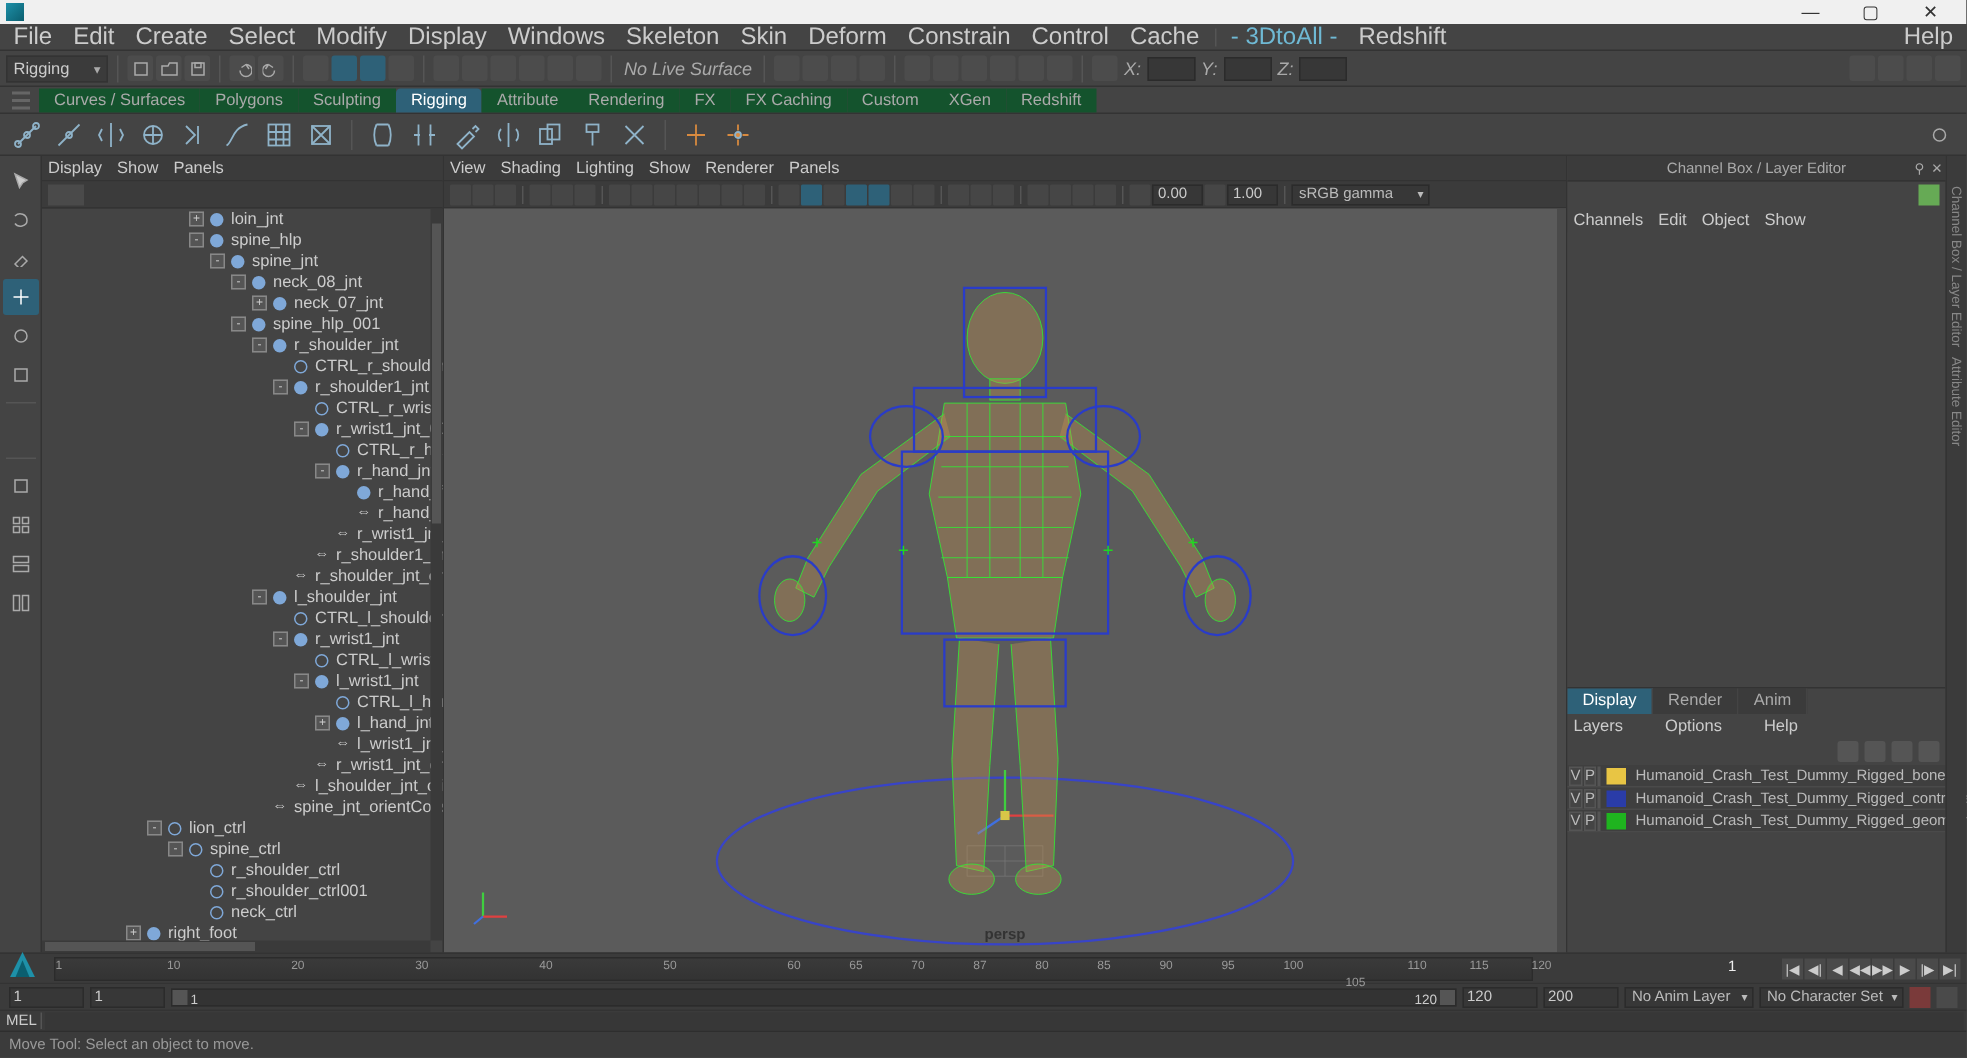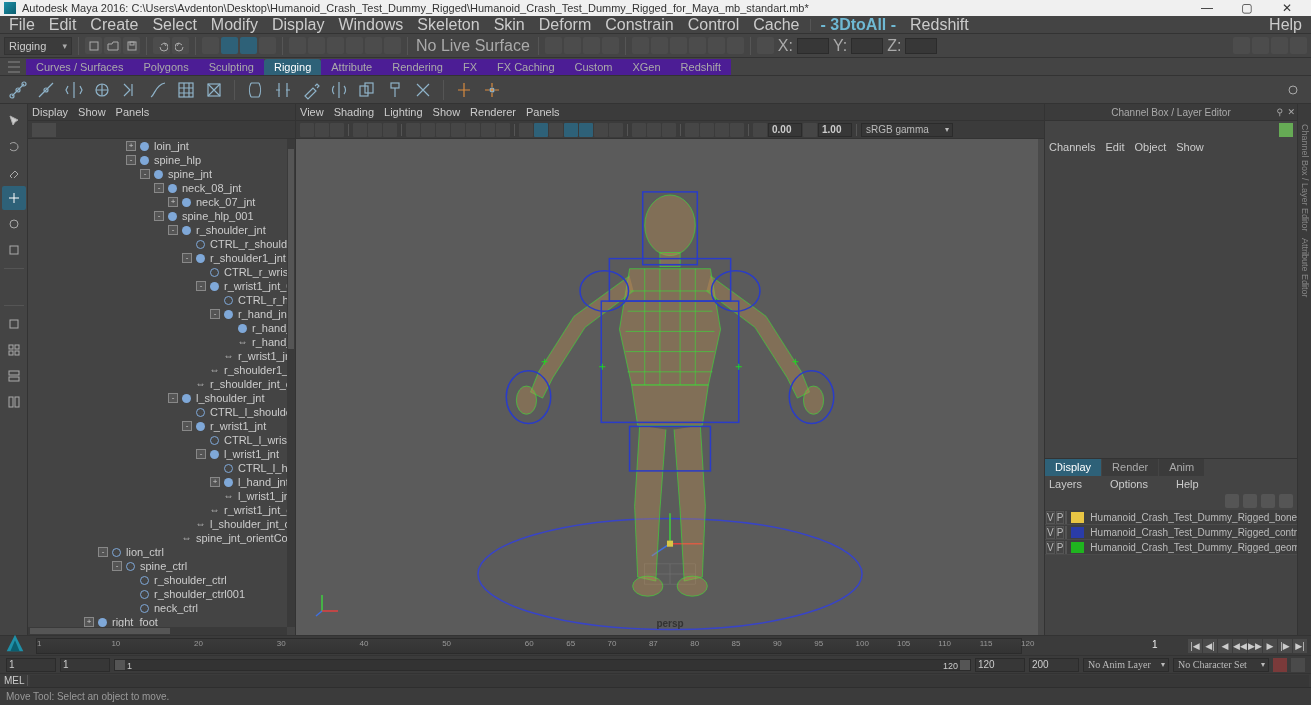--- a/index.html
+++ b/index.html
@@ -8,40 +8,40 @@
 
 .titlebar { height: 16px; background: #f0f0f0; color: #333; display: flex; align-items: center; padding: 0 4px; font-size: 11px; }
 .titlebar .logo { width: 12px; height: 12px; background: linear-gradient(135deg,#1e90a8,#0b5e6f); margin-right: 6px; }
 .titlebar .spacer { flex: 1; }
 .titlebar .winbtn { width: 40px; text-align: center; color: #333; font-size: 12px; line-height:14px; }
 .titlebar .winbtn.close { color:#333; }
 
 
 .menubar { height: 18px; background: #444; display: flex; align-items: center; padding: 0 2px; border-bottom:1px solid #333; }
 .menubar .item { padding: 0 7px; font-size: 16px; color: #ccc; }
-.menubar .item.highlight { color: #6fb9d4; font-weight: bold; }
+.menubar .item.highlight { color: #6fb9d4; }
 .menubar .sep { width:1px; height:12px; background:#555; margin:0 3px; }
 .menubar .spacer{flex:1;}
 
 
 .status-row { height: 24px; background:#444; border-bottom:1px solid #333; display:flex; align-items:center; padding:0 4px; gap:2px; }
 .status-row .dd { width: 68px; height:18px; background:#3b3b3b; border:1px solid #333; display:flex; align-items:center; padding:0 4px; font-size:11px; color:#ccc; position:relative;}
 .status-row .dd::after{content:"▾"; position:absolute; right:4px; font-size:9px; color:#aaa;}
 .status-row .sicn { width:17px; height:17px; background:#4c4c4c; border-radius:2px; display:flex;align-items:center;justify-content:center; }
 .status-row .sicn.on { background:#2e6178; }
 .status-row .divv{width:1px;height:18px;background:#555;margin:0 4px;}
-.status-row .lbl{font-size:16px;color:#aaa;margin:0 2px;}
+.status-row .lbl{font-size:12px;color:#aaa;margin:0 2px;font-style:italic;}
 .status-row .coord-in{width:32px;height:16px;background:#373737;border:1px solid #2b2b2b;}
 .status-row .spacer{flex:1;}
 
 
 .modtabs { height:18px; background:#444; border-bottom:1px solid #333; display:flex; align-items:flex-end; padding-left:8px; gap:0;}
 .modtabs .handle{width:12px;height:16px;display:flex;flex-direction:column;justify-content:space-around;margin-right:6px;}
 .modtabs .handle span{height:2px;background:#666;}
-.modtabs .tab { padding:2px 10px; font-size:11px; color:#aaa; background:#4c1d95;}
+.modtabs .tab { padding:2px 10px; font-size:11px; color:#aaa; background:#14532d;}
 .modtabs .tab.active { background:#2e6178; color:#fff; border-radius:3px 3px 0 0;}
 
 .shelf { height:28px; background:#444; border-bottom:1px solid #333; display:flex; align-items:center; padding:0 6px; gap:4px;}
 .shelf .shicon{width:24px;height:24px;display:flex;align-items:center;justify-content:center;color:#89a;}
 .shelf svg{width:20px;height:20px;stroke:#8fb3c9;fill:none;stroke-width:1.2;}
 .shelf .spacer{flex:1;}
 .shelf .sdiv{width:1px;height:20px;background:#555;margin:0 4px;}
 
 
 .main { display:flex; height: calc(705px - 16px - 18px - 24px - 18px - 28px - 20px - 18px - 14px - 18px); }
@@ -72,21 +72,21 @@
 .outliner .bar-v .thumb{position:absolute;left:1px;right:1px;top:10px;height:200px;background:#555;}
 .outliner .bar-h{position:absolute;left:0;bottom:0;right:8px;height:8px;background:#3a3a3a;}
 .outliner .bar-h .thumb{position:absolute;top:1px;bottom:1px;left:2px;width:140px;background:#555;}
 
 
 .viewport { flex:1; display:flex; flex-direction:column; border-right:1px solid #333;}
 .viewport .phead{height:17px;background:#3b3b3b;border-bottom:1px solid #333;display:flex;align-items:center;padding:0 4px;gap:10px;font-size:11px;color:#ccc;}
 .viewport .vpbar{height:18px;background:#3b3b3b;border-bottom:1px solid #333;display:flex;align-items:center;padding:0 4px;gap:1px;}
 .viewport .vpbar .vb{width:14px;height:14px;display:flex;align-items:center;justify-content:center;background:#464646;border-radius:1px;}
 .viewport .vpbar .vb.on{background:#2e6178;}
-.viewport .vpbar .vfield{height:14px;background:#373737;border:1px solid #2b2b2b;color:#ccc;font-size:10px;padding:0 3px;display:flex;align-items:center;font-weight:bold;}
+.viewport .vpbar .vfield{height:14px;background:#373737;border:1px solid #2b2b2b;color:#ccc;font-size:10px;padding:0 3px;display:flex;align-items:center;}
 .viewport .vpbar .dd2{height:14px;background:#373737;border:1px solid #2b2b2b;display:flex;align-items:center;padding:0 14px 0 4px;font-size:10px;position:relative;}
 .viewport .vpbar .dd2::after{content:"▾";position:absolute;right:3px;font-size:8px;}
 .viewport .vpbar .vdiv{width:1px;height:12px;background:#555;margin:0 3px;}
 .viewport .canvas{flex:1;background:#5b5b5b;position:relative;overflow:hidden;}
 .viewport .camlabel{position:absolute;bottom:6px;left:50%;transform:translateX(-50%);font-size:10px;color:#333;font-weight:bold;}
 .viewport .axis{position:absolute;left:18px;bottom:18px;width:26px;height:26px;}
 .viewport .vsb-v{position:absolute;right:0;top:0;bottom:0;width:6px;background:#4a4a4a;}
 
 
 .chbox { width:252px; background:#444; display:flex; flex-direction:column;}
@@ -123,40 +123,39 @@
 .timeslider .play{display:flex;gap:1px;margin-right:4px;}
 .timeslider .play .pb{width:14px;height:14px;background:#4a4a4a;display:flex;align-items:center;justify-content:center;font-size:9px;color:#ccc;}
 
 
 .rangeslider{height:18px;background:#3b3b3b;border-top:1px solid #333;display:flex;align-items:center;padding:0 6px;gap:4px;}
 .rangeslider .rin{width:50px;height:14px;background:#373737;border:1px solid #2b2b2b;font-size:10px;color:#ccc;padding:0 2px;display:flex;align-items:center;}
 .rangeslider .rbar{flex:1;height:12px;background:#333;position:relative;border:1px solid #2b2b2b;}
 .rangeslider .rbar .rh{position:absolute;top:0;bottom:0;width:10px;background:#555;}
 .rangeslider .rbar .rh.left{left:0;} .rangeslider .rbar .rh.right{right:0;}
 .rangeslider .rbar .rlbl{position:absolute;font-size:9px;color:#ccc;top:1px;}
-.rangeslider .dd3{height:14px;width:86px;background:#373737;border:1px solid #2b2b2b;font-size:10px;display:flex;align-items:center;padding:0 4px;position:relative;font-family:Liberation Serif, serif;}
+.rangeslider .dd3{height:14px;width:86px;background:#373737;border:1px solid #2b2b2b;font-size:10px;display:flex;align-items:center;padding:0 4px;position:relative;}
 .rangeslider .dd3::after{content:"▾";position:absolute;right:3px;font-size:8px;}
 .rangeslider .ricn{width:14px;height:14px;background:#4a4a4a;}
 
 
 .cmdline{height:14px;background:#3b3b3b;border-top:1px solid #333;display:flex;align-items:center;font-size:10px;}
 .cmdline .mel{width:28px;padding:0 4px;color:#ccc;border-right:1px solid #555;}
 .cmdline .cin{flex:1;height:12px;background:#373737;margin:0 2px;}
 
 
 .helpline{height:18px;background:#3b3b3b;border-top:1px solid #2e2e2e;display:flex;align-items:center;padding:0 6px;font-size:10px;color:#999;}
 
 svg.miniicon{width:12px;height:12px;stroke:#aaa;fill:none;stroke-width:1;}
 </style>
 </head>
 <body>
 
 <div class="titlebar">
   <div class="logo"></div>
-  <div>Autodesk Maya 2016: C:\Users\Avdenton\Desktop\Humanoid_Crash_Test_Dummy_Rigged\Humanoid_Crash_Test_Dummy_Rigged_for_Maya_mb_standart.mb*</div>
   <div class="spacer"></div>
   <div class="winbtn">—</div>
   <div class="winbtn">▢</div>
   <div class="winbtn close">✕</div>
 </div>
 
 <div class="menubar">
   <span class="item">File</span>
   <span class="item">Edit</span>
   <span class="item">Create</span>
@@ -849,21 +848,21 @@
       <span class="tick" style="left: 41.1765%;">50</span>
       <span class="tick" style="left: 49.5798%;">60</span>
       <span class="tick" style="left: 53.7815%;">65</span>
       <span class="tick" style="left: 57.9832%;">70</span>
       <span class="tick" style="left: 62.1849%;">87</span>
       <span class="tick" style="left: 66.3866%;">80</span>
       <span class="tick" style="left: 70.5882%;">85</span>
       <span class="tick" style="left: 74.7899%;">90</span>
       <span class="tick" style="left: 78.9916%;">95</span>
       <span class="tick" style="left: 83.1933%;">100</span>
-      <span class="tick" style="left: 87.395%;">105</span>
+      <span class="tick" style="left: 87.395%; margin-top: 11px;">105</span>
       <span class="tick" style="left: 91.5966%;">110</span>
       <span class="tick" style="left: 95.7983%;">115</span>
       <span class="tick" style="left: 100%;">120</span>
     </div>
   <div class="curframe">1</div>
   <div class="play">
     <div class="pb">|◀</div>
     <div class="pb">◀|</div>
     <div class="pb">◀</div>
     <div class="pb">◀◀</div>

